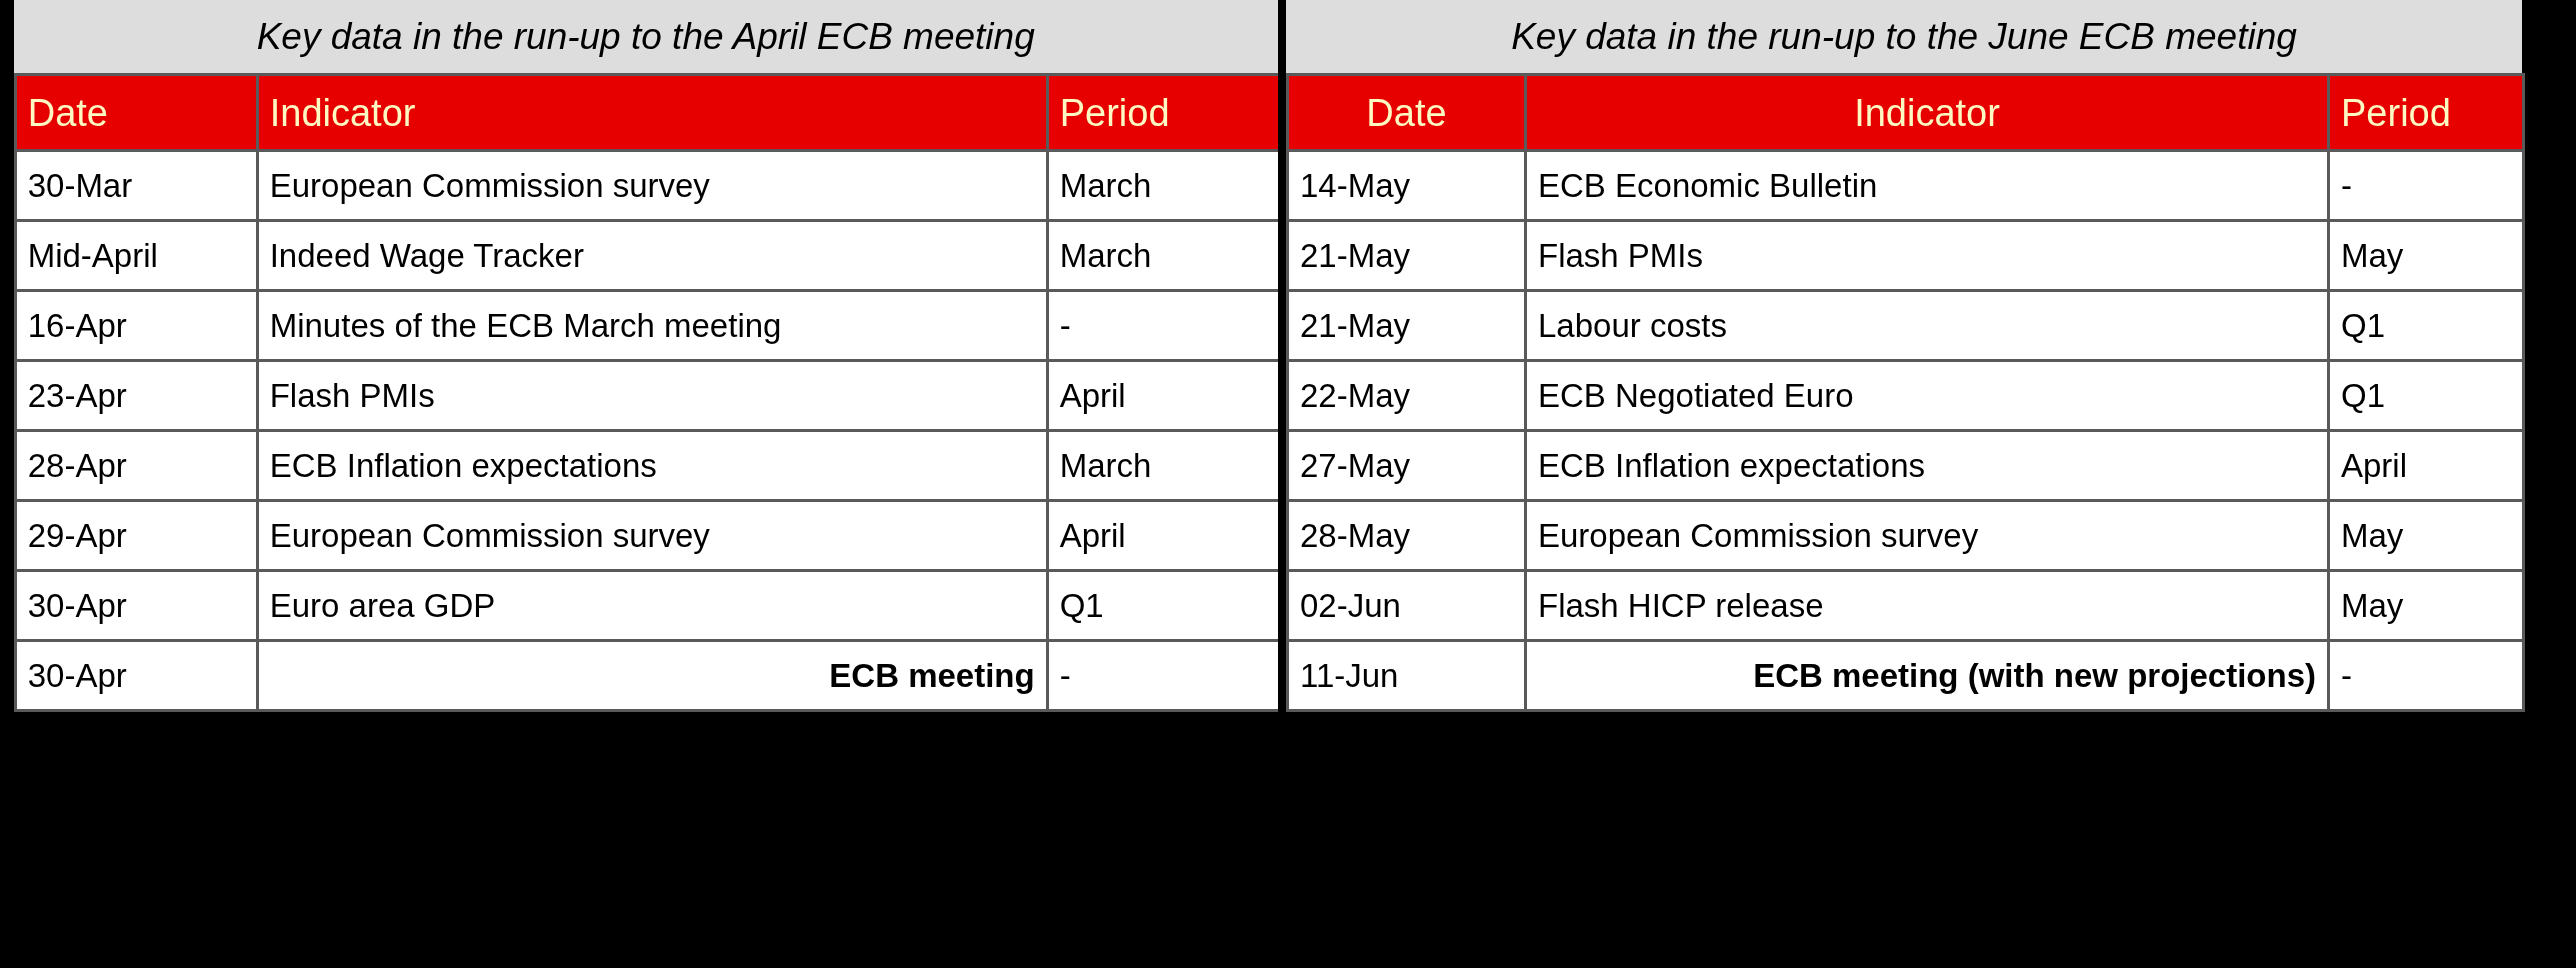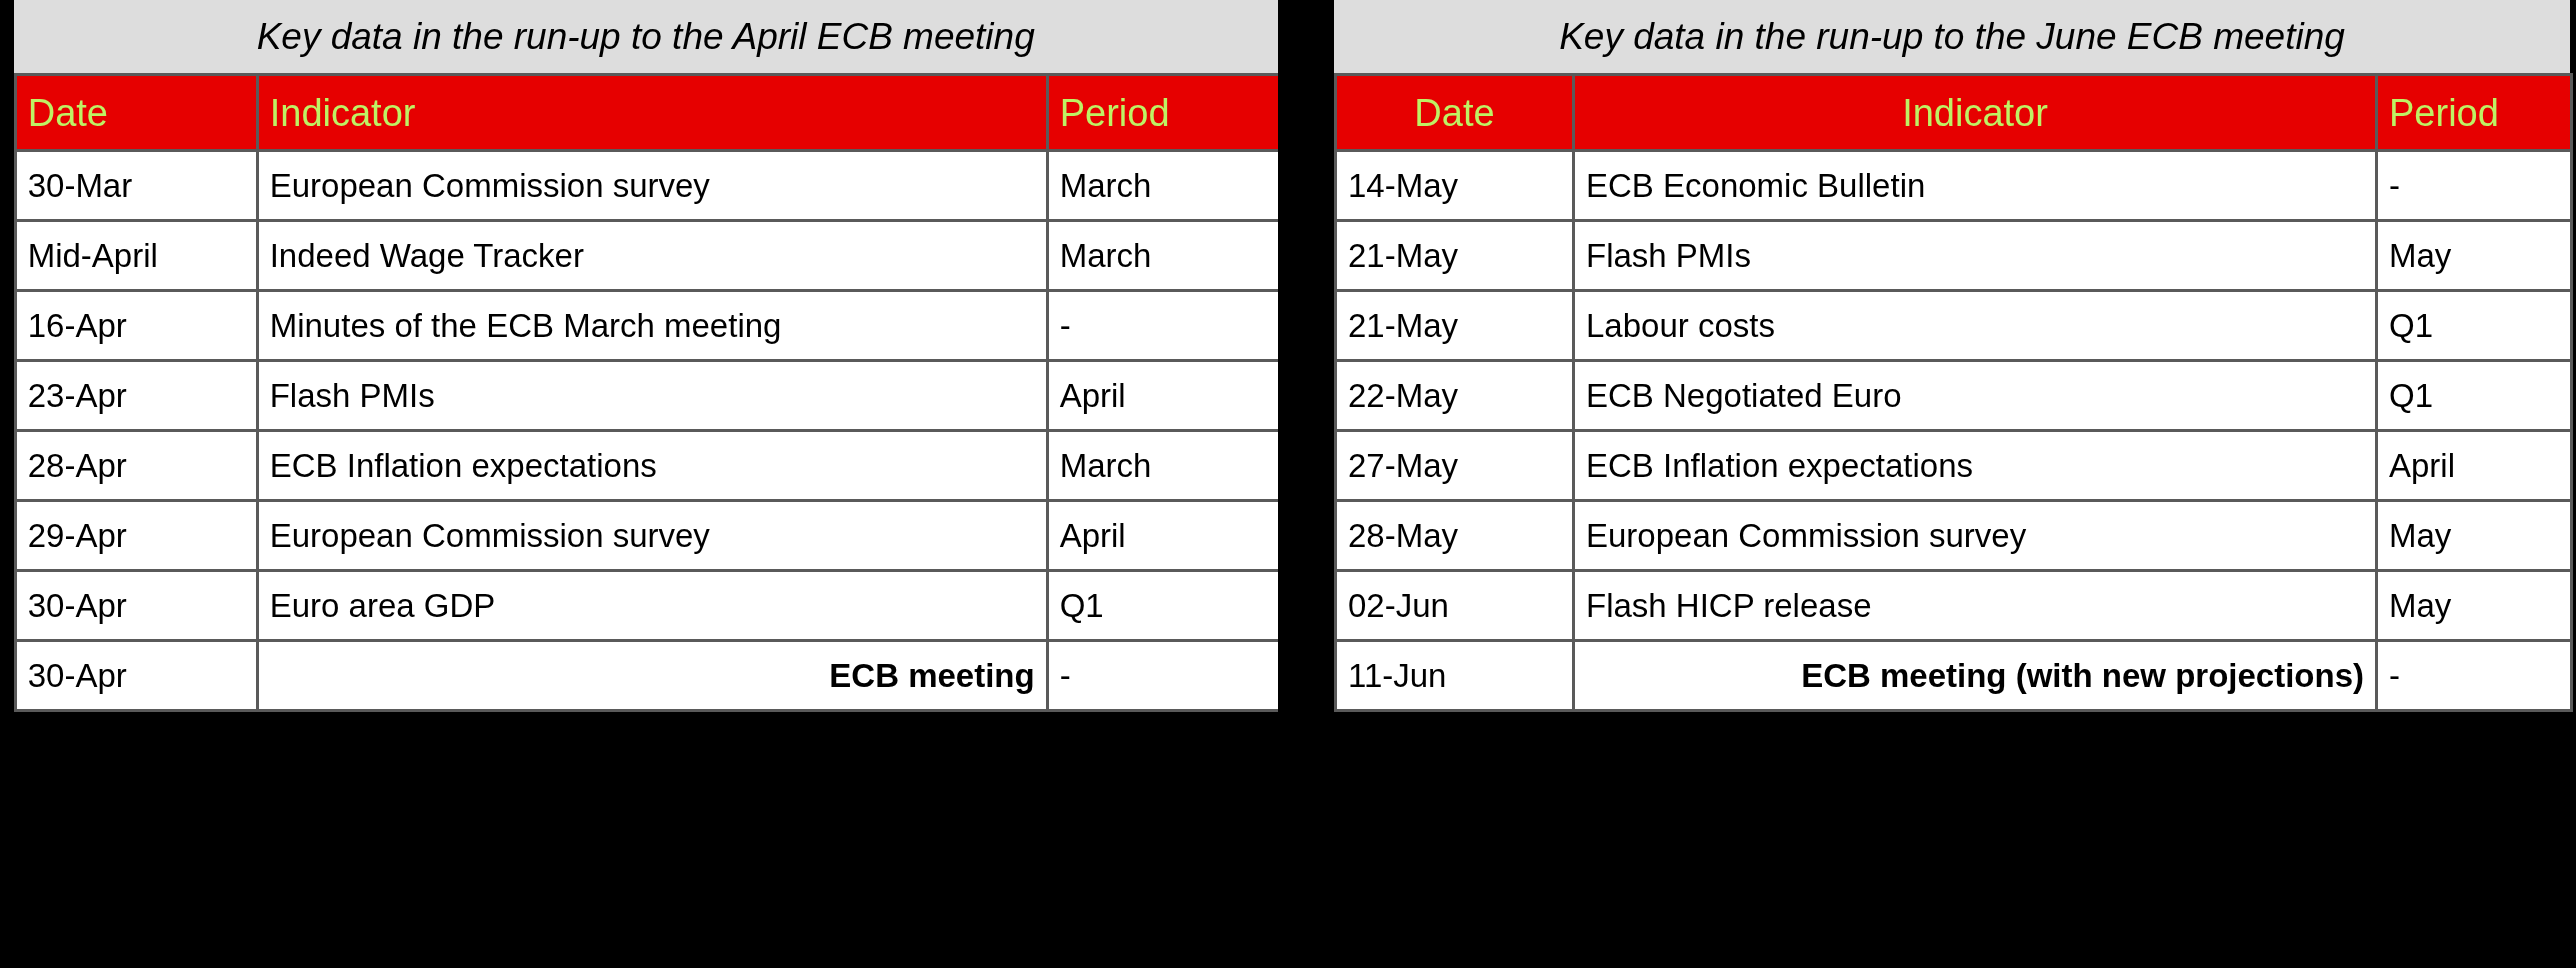--- a/index.html
+++ b/index.html
@@ -22,21 +22,21 @@
     width: 2576px;
     height: 968px;
     background: #000000;
   }
 
   .panel {
     position: absolute;
     top: 0;
   }
   .panel-left  { left: 13.7px;   width: 1264px; }
-  .panel-right { left: 1286px; width: 1236px; margin-left: 48px; }
+  .panel-right { left: 1286px; width: 1236px; }
 
   
   .title-bar {
     height: 73px;
     background: #dddddd;
     display: flex;
     align-items: center;
     justify-content: center;
     box-sizing: border-box;
   }
@@ -69,21 +69,21 @@
   table.data-table td,
   table.data-table th {
     border: 3.4px solid #5a5a5a;
     padding: 0 11px;
     vertical-align: middle;
     box-sizing: border-box;
   }
 
   thead th {
     background: #e60000;
-    color: #bef264;
+    color: #fef9c3;
     font-weight: normal;
     font-size: 38px;
     height: 76px;
     text-align: left;
     line-height: 1;
     border-color: #5a5a5a;
   }
   thead th.center { text-align: center; }
 
   tbody td {

